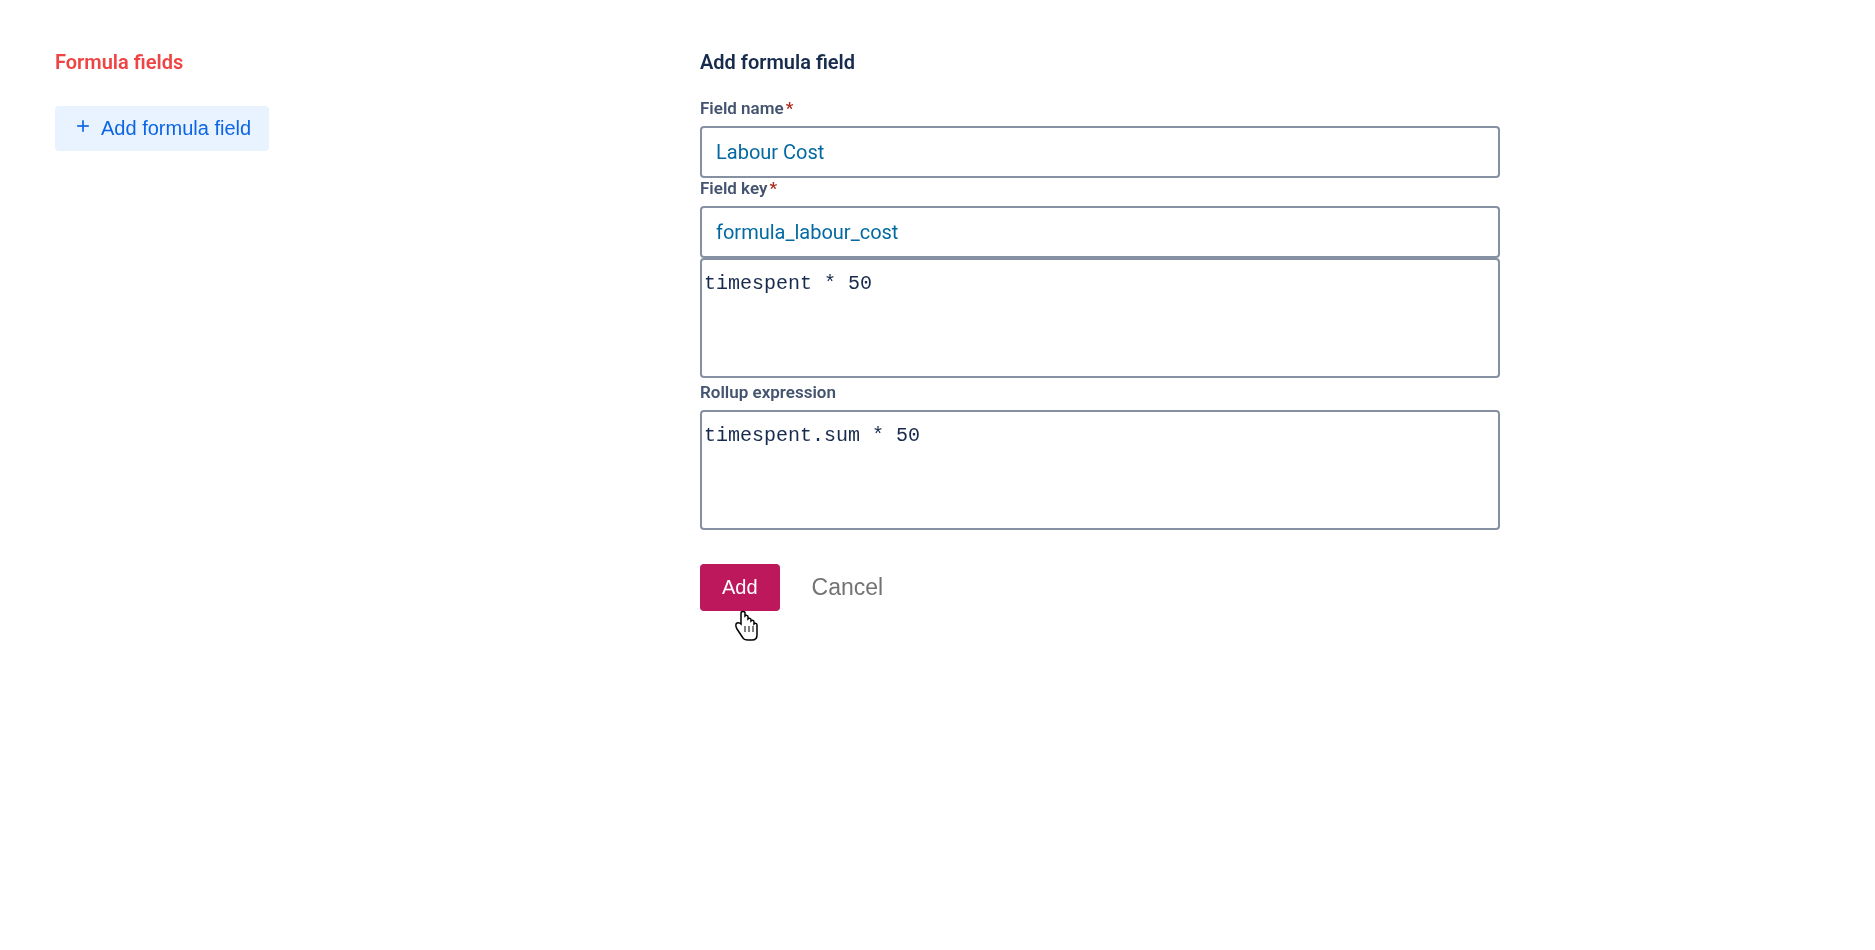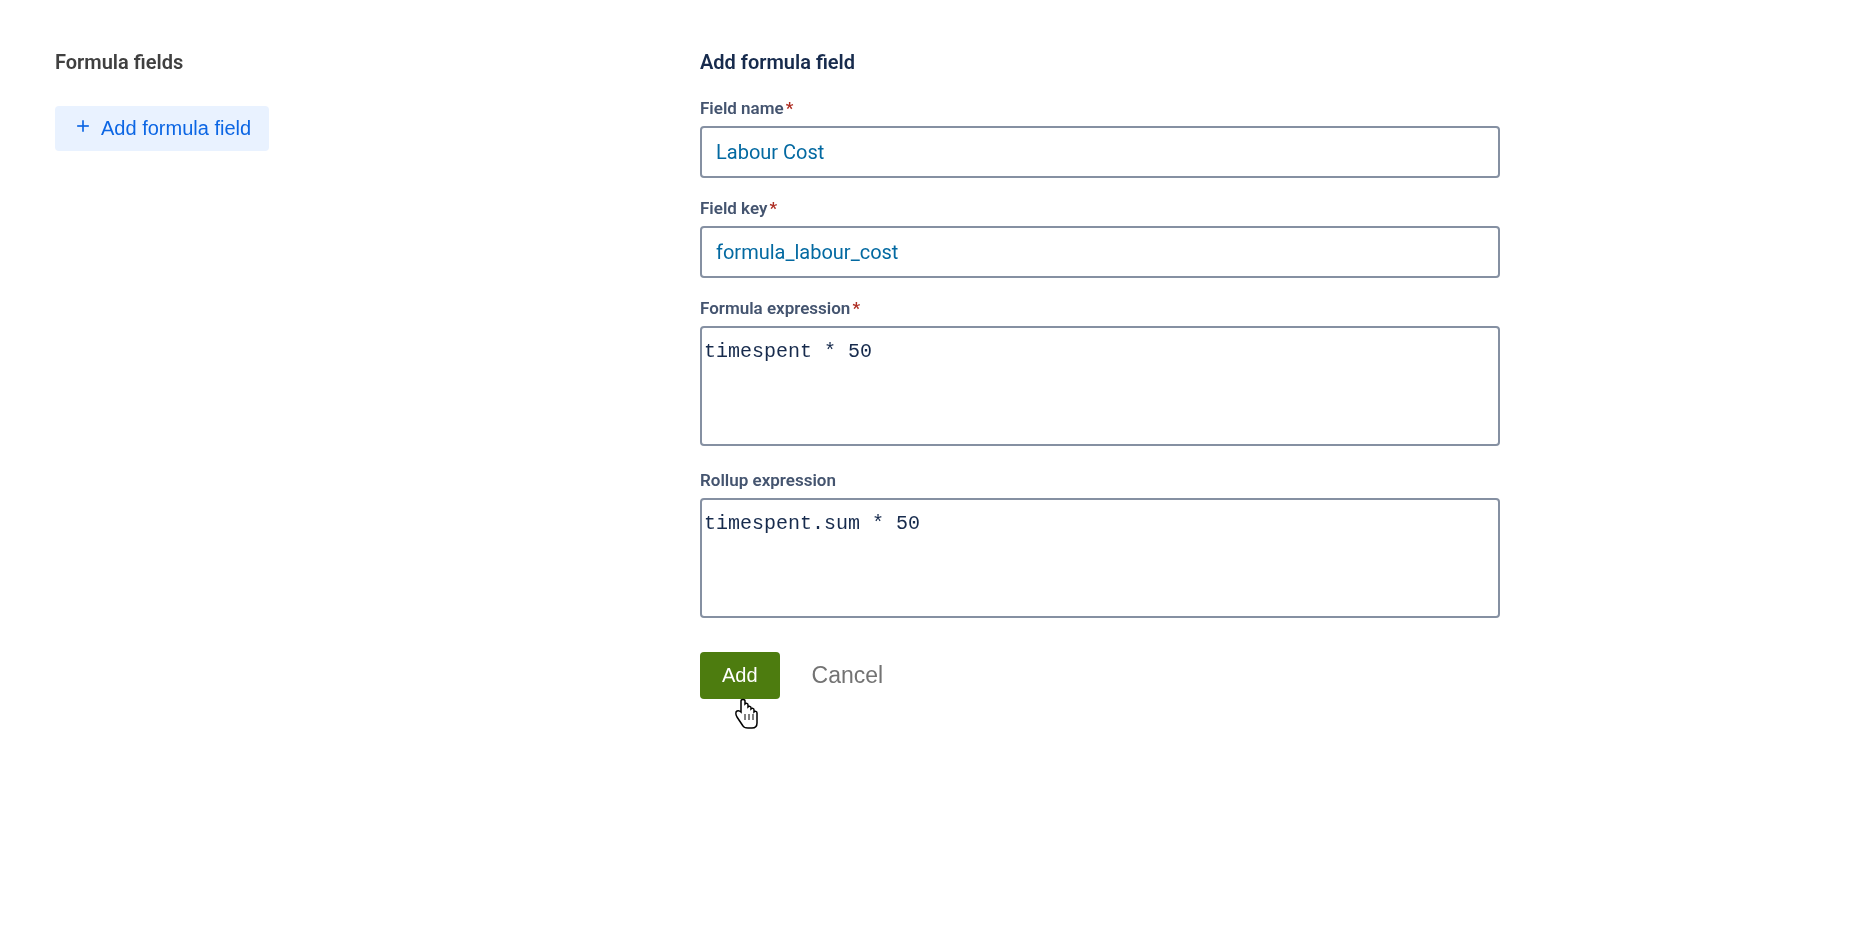--- a/index.html
+++ b/index.html
@@ -21,21 +21,21 @@
       min-width: 250px;
     }
     .right-column {
       flex: 1;
       max-width: 800px;
       margin-left: 315px;
     }
     .section-title {
       font-size: 20px;
       font-weight: 600;
-      color: #404040;
+      color: #ef4444;
       margin-bottom: 32px;
     }
     .add-formula-btn {
       display: inline-flex;
       align-items: center;
       gap: 8px;
       background: #E9F2FF;
       border: none;
       border-radius: 4px;
       padding: 10px 18px;
@@ -49,21 +49,20 @@
       height: 20px;
       stroke: #0C66E4;
     }
     .form-title {
       font-size: 20px;
       font-weight: 600;
       color: #172B4D;
       margin-bottom: 24px;
     }
     .form-group {
-      margin-bottom: 20px;
     }
     .form-label {
       display: block;
       font-size: 17px;
       font-weight: 600;
       color: #44546F;
       margin-bottom: 8px;
     }
     .required-asterisk {
       color: #AE2E24;
@@ -92,21 +91,21 @@
       min-height: 120px;
     }
     .button-row {
       display: flex;
       gap: 24px;
       align-items: center;
       margin-top: 28px;
       position: relative;
     }
     .btn-primary {
-      background: #4d7c0f;
+      background: #be185d;
       color: #fff;
       border: none;
       border-radius: 4px;
       padding: 12px 22px;
       font-size: 20px;
       font-weight: 500;
       cursor: pointer;
     }
     .btn-link {
       background: transparent;
@@ -156,23 +155,20 @@
     </div>
 
     <div class="form-group">
       <label class="form-label">
         <span>Field key</span><span class="required-asterisk">*</span>
       </label>
       <input type="text" class="form-input" value="formula_labour_cost" style="">
     </div>
 
     <div class="form-group">
-      <label class="form-label">
-        <span>Formula expression</span><span class="required-asterisk">*</span>
-      </label>
       <textarea class="form-textarea" style="">timespent * 50</textarea>
     </div>
 
     <div class="form-group">
       <label class="form-label">
         <span>Rollup expression</span>
       </label>
       <textarea class="form-textarea" style="">timespent.sum * 50</textarea>
     </div>
 

